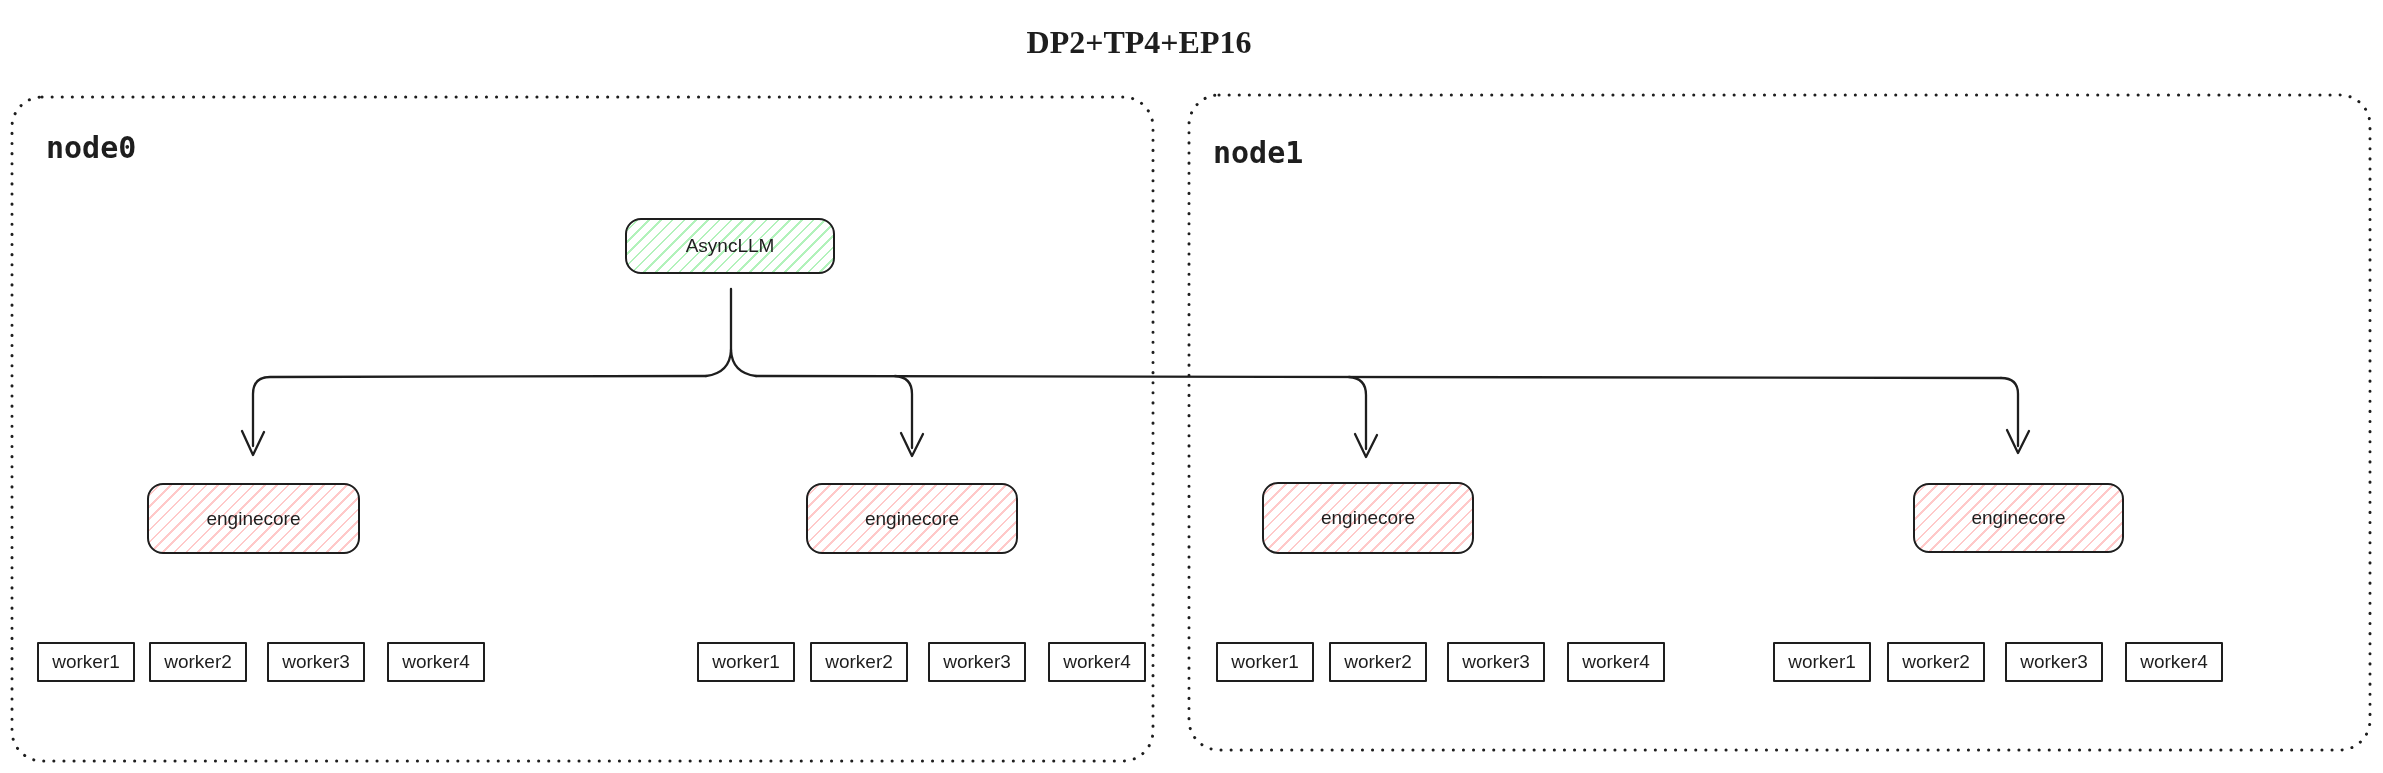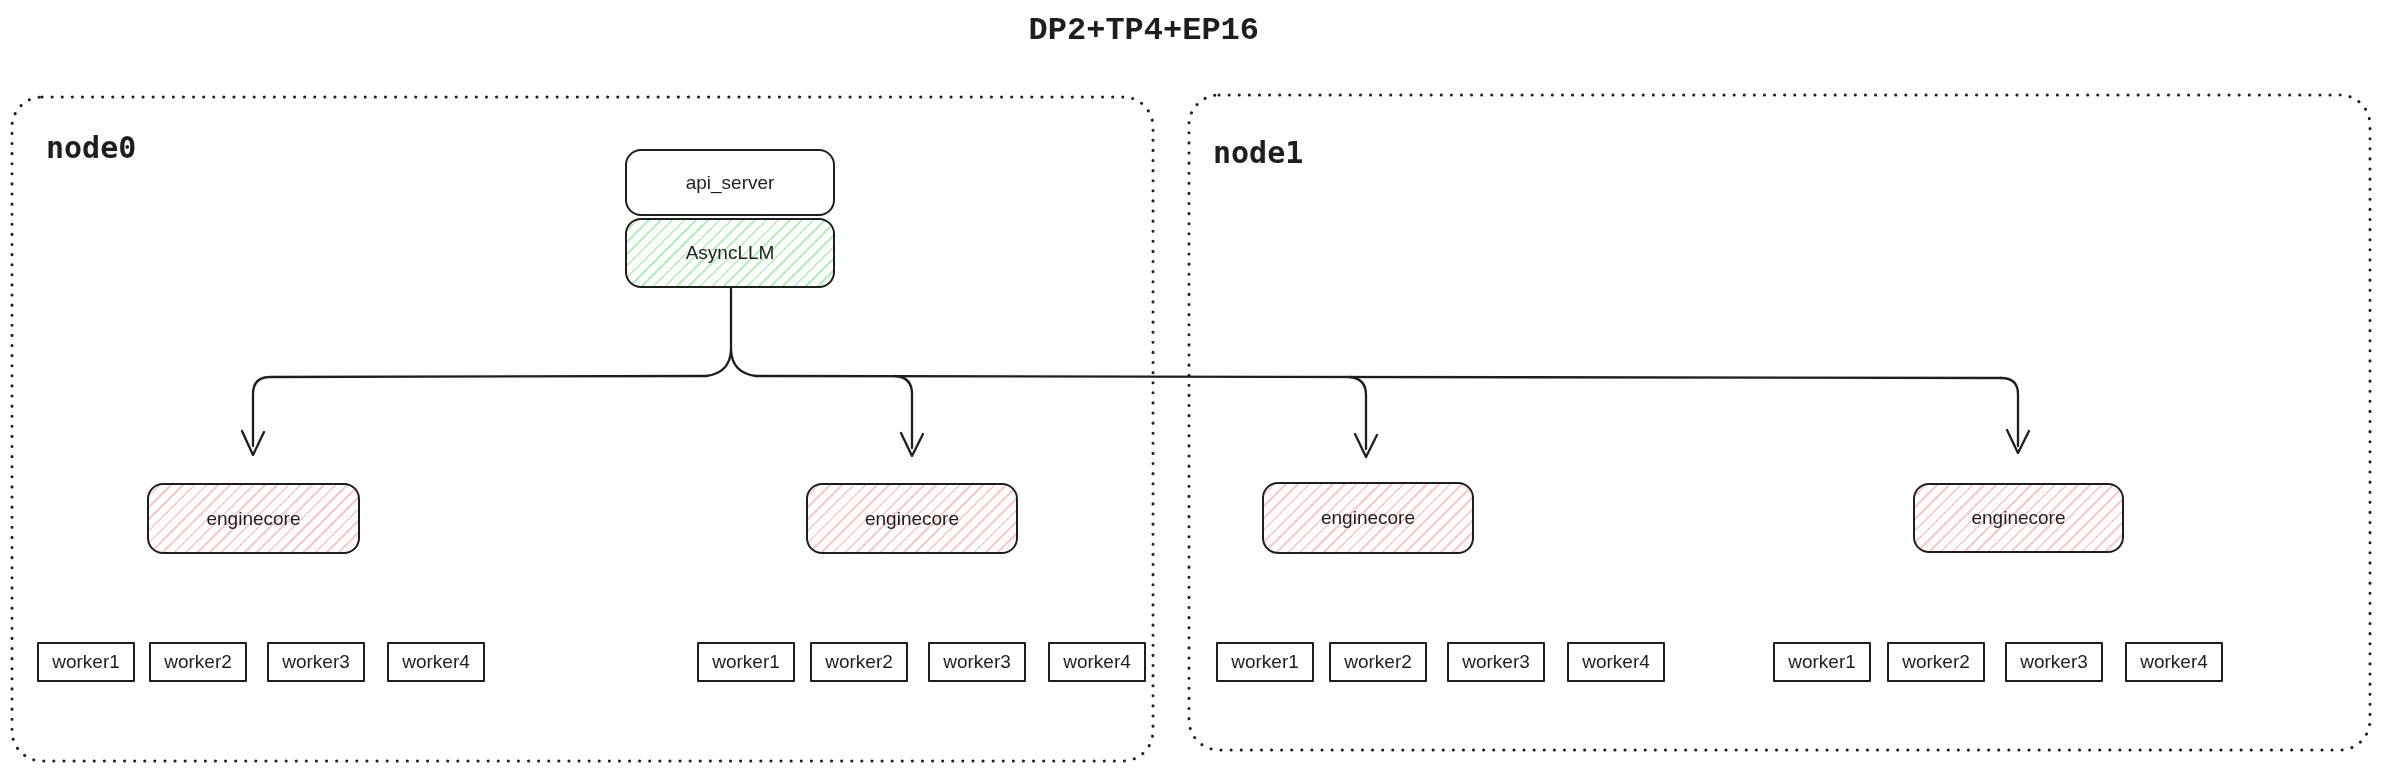--- a/index.html
+++ b/index.html
@@ -8,24 +8,24 @@
     width: 2383px;
     height: 773px;
     background: #ffffff;
     overflow: hidden;
     font-family: "Liberation Sans", sans-serif;
     color: #1e1e1e;
   }
   .title {
     position: absolute;
     left: 1019px;
-    top: 12px;
+    top: 24px;
     width: 240px;
-    text-align: right;
-    font-family: Liberation Mono, monospace;
+    text-align: center;
+    font-family: Liberation Serif, serif;
     font-size: 32px;
     font-weight: 600;
     letter-spacing: 0px;
     color: #1e1e1e;
     white-space: nowrap;
   }
   .node-box { position: absolute; }
   .node-border { position: absolute; left: 0; top: 0; }
   .node-label {
     position: absolute;
@@ -86,24 +86,21 @@
 <div class="canvas">
 
   <div class="title">DP2+TP4+EP16</div>
 
   <div class="node-box" style="left:10px; top:95px; width:1145px; height:668px;">
     <svg class="node-border" width="1145" height="668">
       <rect x="2" y="2" width="1141" height="664" rx="30" ry="30" fill="none" stroke="#1e1e1e" stroke-width="3" stroke-dasharray="0.1 10" stroke-linecap="round"></rect>
     </svg>
     <div class="node-label" style="left:36px; top:35px;">node0</div>
 
-    <div class="box" style="left:615px; top:54px; width:210px; height:67px;">
-      <span>api_server</span>
-    </div>
-    <div class="box hatch-green" style="left:615px; top:123px; width:210px; height:70px;">
+    <div class="box hatch-green" style="left:615px; top:123px; width:210px; height:56px;">
       <span>AsyncLLM</span>
     </div>
 
     <div class="box hatch-red" style="left:137px; top:367px; width:213px; height:71px;">
       <span>enginecore</span>
     </div>
     <div class="box hatch-red" style="left:796px; top:367px; width:212px; height:71px;">
       <span>enginecore</span>
     </div>
 

